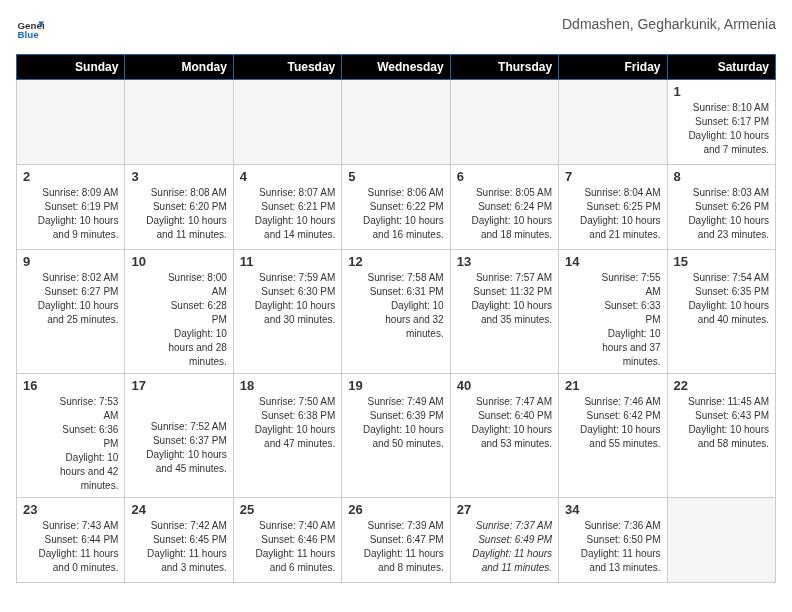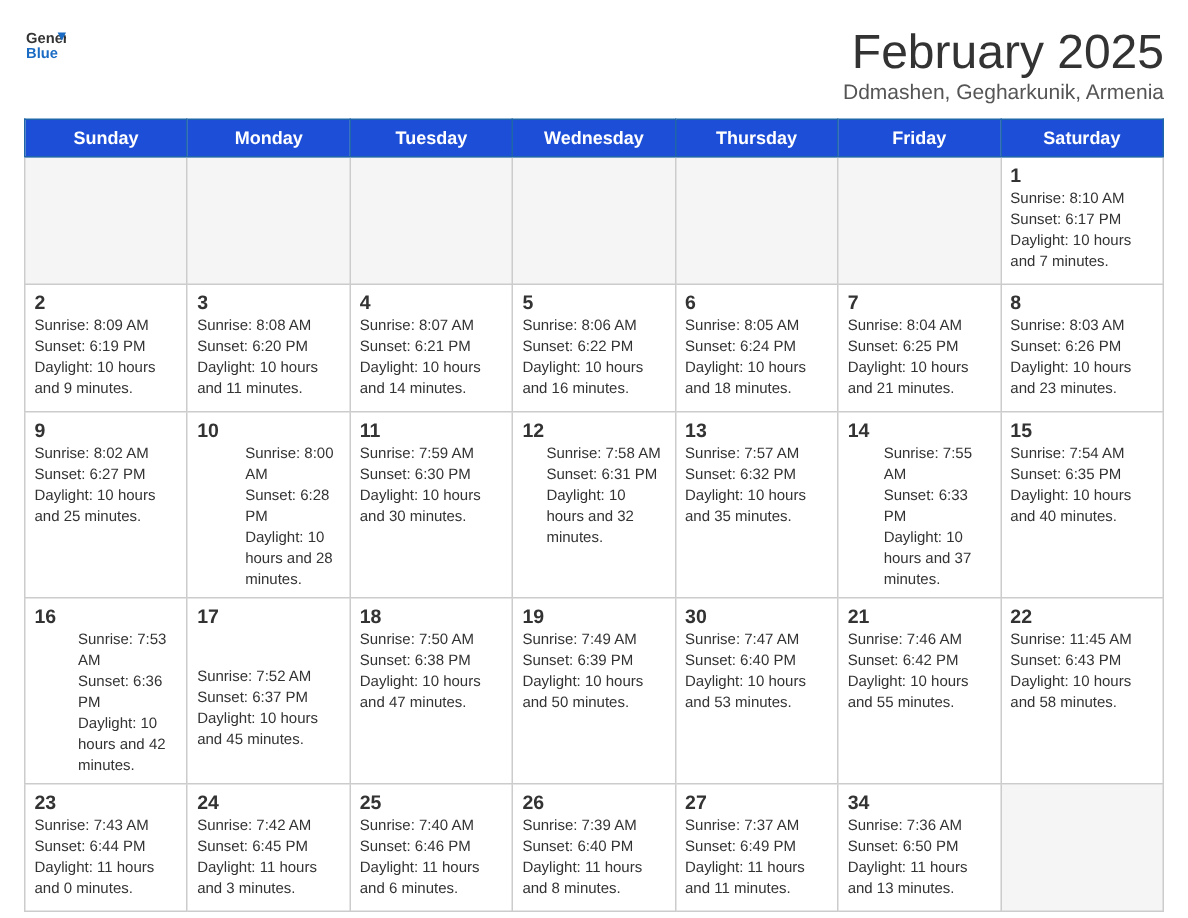--- a/index.html
+++ b/index.html
@@ -36,26 +36,26 @@
     .location {
       font-size: 14px;
       color: #555;
     }
     .calendar {
       width: 100%;
       border-collapse: collapse;
       border: 1px solid #ccc;
     }
     .calendar th {
-      background: #1d4ed8;
+      background: #000000;
       color: #fff;
       font-size: 12px;
       font-weight: bold;
       padding: 5px 6px;
-      text-align: center;
+      text-align: right;
       border: 1px solid #1e66a8;
     }
     .calendar td {
       vertical-align: top;
       padding: 4px 6px;
       border: 1px solid #ccc;
       font-size: 10px;
       color: #333;
       width: 108px;
       min-height: 80px;
@@ -68,38 +68,38 @@
       font-size: 13px;
       font-weight: bold;
       color: #333;
       display: block;
       margin-bottom: 2px;
     }
     .day-info {
       font-size: 10px;
       line-height: 1.4;
       color: #333;
+      text-align: right;
     }
     tr.week-row td {
       height: 85px;
     }
   </style>
 </head>
 <body>
 
 <div class="header">
   <div class="logo">
     <svg class="logo-icon" viewBox="0 0 40 40">
       <text x="2" y="18" font-size="14" font-weight="bold" fill="#333">General</text>
       <text x="2" y="32" font-size="14" font-weight="bold" fill="#1a6bc4">Blue</text>
       <polygon points="32,8 40,8 36,16" fill="#1a6bc4"></polygon>
     </svg>
   </div>
   <div class="title-section">
-    <div class="month-title">February 2025</div>
     <div class="location">Ddmashen, Gegharkunik, Armenia</div>
   </div>
 </div>
 
 <table class="calendar">
   <thead>
     <tr>
     <th>Sunday</th>
         <th>Monday</th>
         <th>Tuesday</th>
@@ -189,21 +189,21 @@
         </td>
         <td>
           <span class="day-number">12</span>
           <div class="day-info" style="white-space: pre-line; margin-left: 16px;">Sunrise: 7:58 AM
 Sunset: 6:31 PM
 Daylight: 10 hours and 32 minutes.</div>
         </td>
         <td>
           <span class="day-number">13</span>
           <div class="day-info" style="white-space: pre-line;">Sunrise: 7:57 AM
-Sunset: 6:32 PM
+Sunset: 11:32 PM
 Daylight: 10 hours and 35 minutes.</div>
         </td>
         <td>
           <span class="day-number">14</span>
           <div class="day-info" style="white-space: pre-line; margin-left: 24px;">Sunrise: 7:55 AM
 Sunset: 6:33 PM
 Daylight: 10 hours and 37 minutes.</div>
         </td>
         <td>
           <span class="day-number">15</span>
@@ -231,21 +231,21 @@
 Sunset: 6:38 PM
 Daylight: 10 hours and 47 minutes.</div>
         </td>
         <td>
           <span class="day-number">19</span>
           <div class="day-info" style="white-space: pre-line;">Sunrise: 7:49 AM
 Sunset: 6:39 PM
 Daylight: 10 hours and 50 minutes.</div>
         </td>
         <td>
-          <span class="day-number">30</span>
+          <span class="day-number">40</span>
           <div class="day-info" style="white-space: pre-line;">Sunrise: 7:47 AM
 Sunset: 6:40 PM
 Daylight: 10 hours and 53 minutes.</div>
         </td>
         <td>
           <span class="day-number">21</span>
           <div class="day-info" style="white-space: pre-line;">Sunrise: 7:46 AM
 Sunset: 6:42 PM
 Daylight: 10 hours and 55 minutes.</div>
         </td>
@@ -271,26 +271,26 @@
         </td>
         <td>
           <span class="day-number">25</span>
           <div class="day-info" style="white-space: pre-line;">Sunrise: 7:40 AM
 Sunset: 6:46 PM
 Daylight: 11 hours and 6 minutes.</div>
         </td>
         <td>
           <span class="day-number">26</span>
           <div class="day-info" style="white-space: pre-line;">Sunrise: 7:39 AM
-Sunset: 6:40 PM
+Sunset: 6:47 PM
 Daylight: 11 hours and 8 minutes.</div>
         </td>
         <td>
           <span class="day-number">27</span>
-          <div class="day-info" style="white-space: pre-line;">Sunrise: 7:37 AM
+          <div class="day-info" style="white-space: pre-line; font-style: italic;">Sunrise: 7:37 AM
 Sunset: 6:49 PM
 Daylight: 11 hours and 11 minutes.</div>
         </td>
         <td>
           <span class="day-number">34</span>
           <div class="day-info" style="white-space: pre-line;">Sunrise: 7:36 AM
 Sunset: 6:50 PM
 Daylight: 11 hours and 13 minutes.</div>
         </td>
         <td class="empty"></td>

